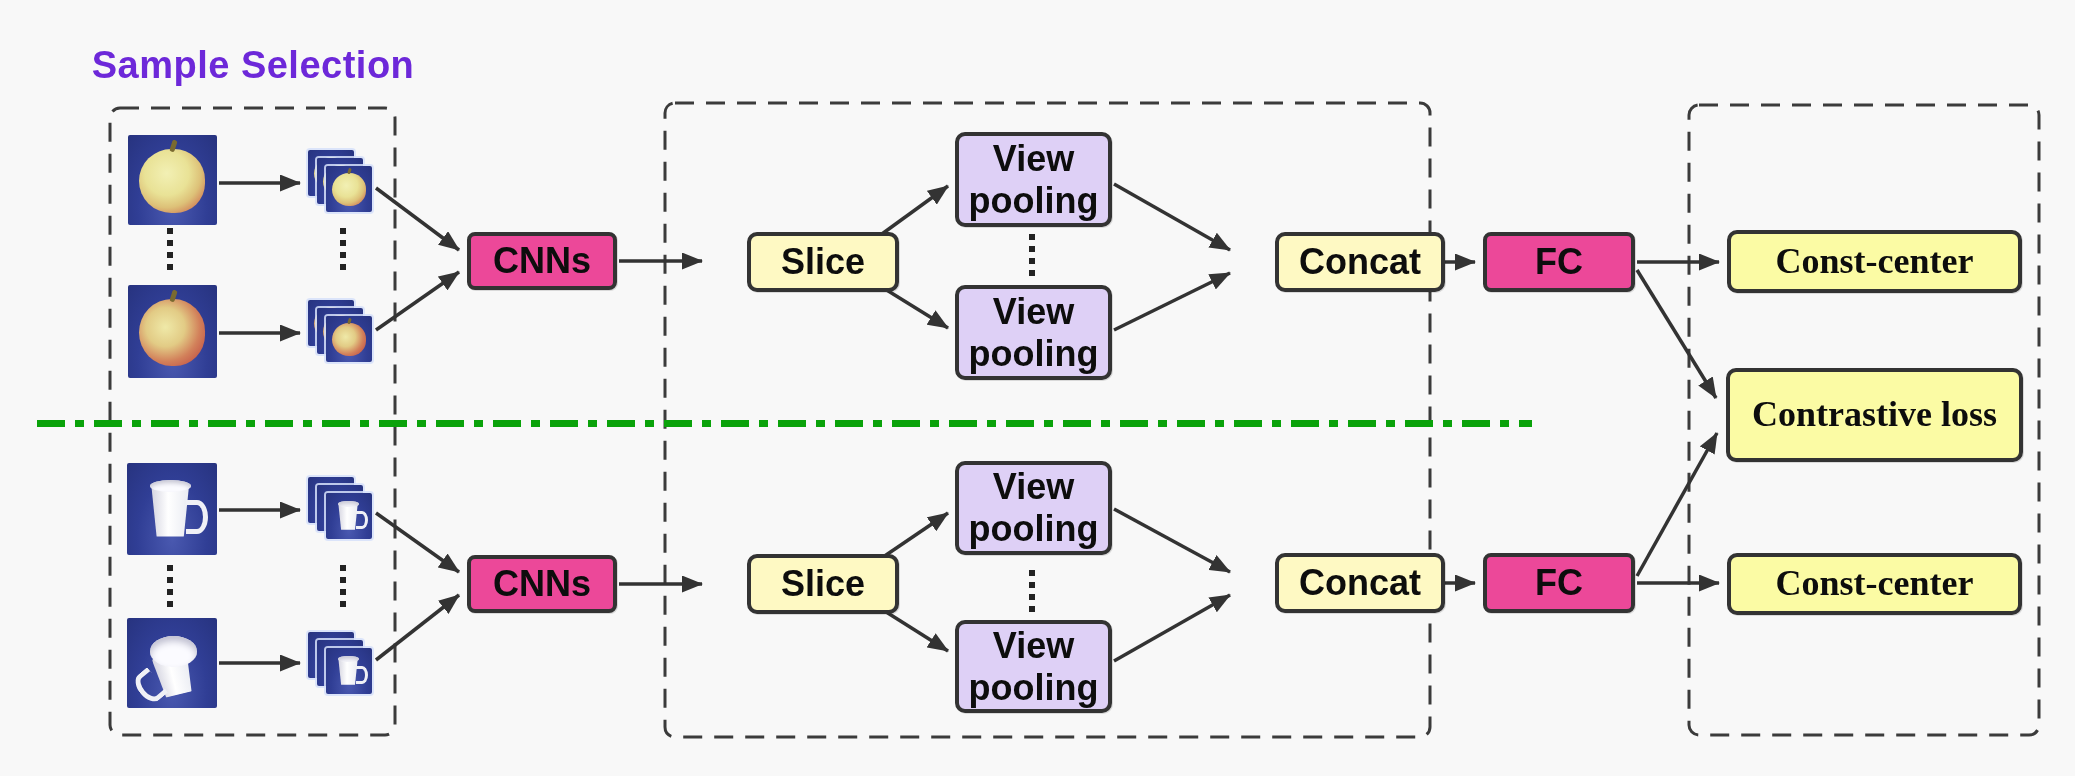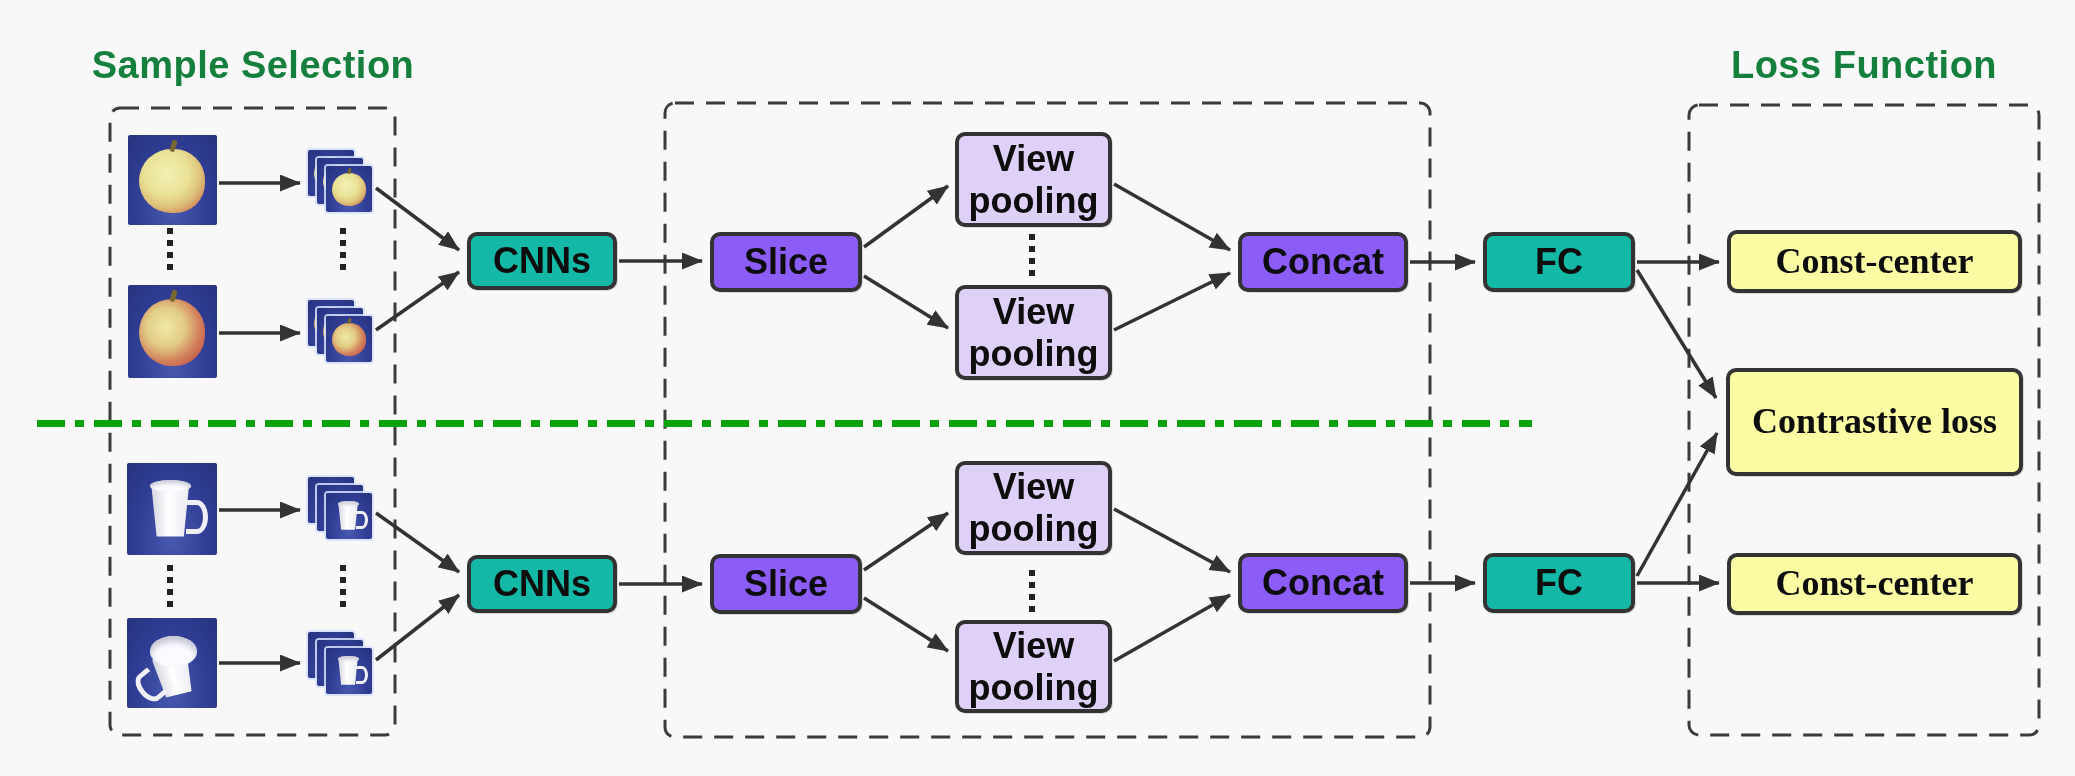--- a/index.html
+++ b/index.html
@@ -1,31 +1,31 @@
 <!DOCTYPE html>
 <html><head>
 <meta charset="utf-8">
 <style>
   html,body{margin:0;padding:0;}
   body{width:2075px;height:776px;font-family:"Liberation Sans","DejaVu Sans",sans-serif;}
   .stage{position:relative;width:2075px;height:776px;background:#f8f8f8;overflow:hidden;}
 
   
-  .sec-title{position:absolute;text-align:center;font-size:38px;font-weight:700;color:#15803d;letter-spacing:0.5px;}
+  .sec-title{position:absolute;text-align:center;font-size:38px;font-weight:700;color:#6d28d9;letter-spacing:0.5px;}
 
   
   .overlay{position:absolute;left:0;top:0;z-index:3;}
 
   
   .node{position:absolute;z-index:4;display:flex;align-items:center;justify-content:center;
         text-align:center;font-weight:700;font-size:36px;color:#0d0d0d;line-height:1.16;
         border:4px solid #333;border-radius:10px;box-sizing:border-box;
         box-shadow:1px 1px 0 rgba(0,0,0,0.12);}
-  .blue{background:#14b8a6;}
-  .red{background:#8b5cf6;}
+  .blue{background:#ec4899;border-radius:8px;}
+  .red{background:#fef9c3;margin-left:37px;}
   .purple{background:#ded0f6;}
   .yellow{background:#fbfba4;font-family:Liberation Serif, serif;}
 
   
   .photo{position:absolute;z-index:2;border-radius:2px;overflow:hidden;
          background:radial-gradient(ellipse at 50% 82%, #4a59b0 0%, #303e95 55%, #27337f 100%);}
   .fruit{position:absolute;left:12%;top:15%;width:74%;height:72%;border-radius:50% 48% 46% 50%;}
   .fruit.a1{background:radial-gradient(circle at 42% 38%, #f2f0b4 0%, #e9e296 40%, #ddc178 62%, #cf7a55 84%, #bd5a45 100%);}
   .fruit.a2{background:radial-gradient(circle at 40% 42%, #efe9a8 0%, #e2cb85 35%, #d2805a 62%, #c25547 85%, #b34a40 100%);}
   .stem{position:absolute;left:48%;top:5%;width:6%;height:13%;background:#7a6a30;transform:rotate(18deg);border-radius:2px;}
@@ -57,21 +57,20 @@
   
   .divider{position:absolute;z-index:5;left:37px;top:420px;width:1495px;height:7px;
            background:repeating-linear-gradient(90deg,#0aa20a 0 28px,transparent 28px 38px,#0aa20a 38px 47px,transparent 47px 57px);}
 </style>
 </head>
 <body>
 
 <div class="stage">
 
   <div class="sec-title" style="left:83px;top:44px;width:340px;">Sample Selection</div>
-  <div class="sec-title" style="left:1714px;top:44px;width:300px;">Loss Function</div>
 
   <div class="photo" style="left:128px;top:135px;width:89px;height:90px;">
     <div class="fruit a1"></div>
       <div class="stem"></div>
   </div>
   <div class="photo" style="left:128px;top:285px;width:89px;height:93px;">
     <div class="fruit a2"></div>
       <div class="stem"></div>
   </div>
 
@@ -193,21 +192,21 @@
   <div class="divider"></div>
 
   <div class="node blue" style="left:467px;top:232px;width:150px;height:58px;">CNNs</div>
   <div class="node red" style="left:710px;top:232px;width:152px;height:60px;">Slice</div>
   <div class="node purple" style="left:955px;top:132px;width:157px;height:95px;">View pooling</div>
   <div class="node purple" style="left:955px;top:285px;width:157px;height:95px;">View pooling</div>
   <div class="node red" style="left:1238px;top:232px;width:170px;height:60px;">Concat</div>
   <div class="node blue" style="left:1483px;top:232px;width:152px;height:60px;">FC</div>
   <div class="node yellow" style="left:1727px;top:230px;width:295px;height:63px;">Const-center</div>
 
-  <div class="node yellow" style="left:1726px;top:368px;width:297px;height:108px;">Contrastive loss</div>
+  <div class="node yellow" style="left:1726px;top:368px;width:297px;height:94px;">Contrastive loss</div>
 
   <div class="node blue" style="left:467px;top:555px;width:150px;height:58px;">CNNs</div>
   <div class="node red" style="left:710px;top:554px;width:152px;height:60px;">Slice</div>
   <div class="node purple" style="left:955px;top:461px;width:157px;height:94px;">View pooling</div>
   <div class="node purple" style="left:955px;top:620px;width:157px;height:93px;">View pooling</div>
   <div class="node red" style="left:1238px;top:553px;width:170px;height:60px;">Concat</div>
   <div class="node blue" style="left:1483px;top:553px;width:152px;height:60px;">FC</div>
   <div class="node yellow" style="left:1727px;top:553px;width:295px;height:62px;">Const-center</div>
 
 </div>

